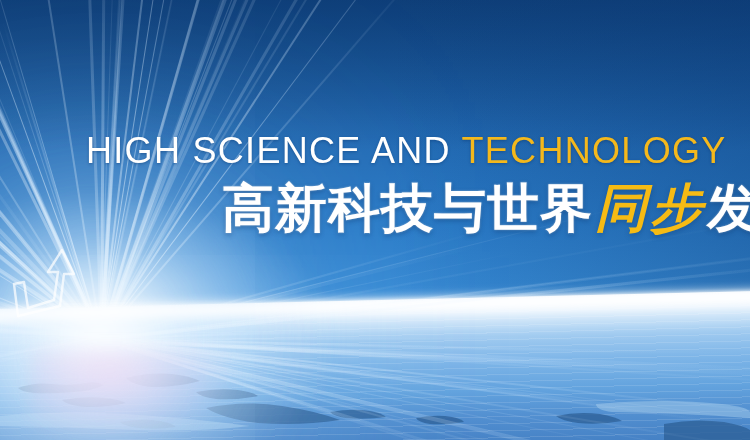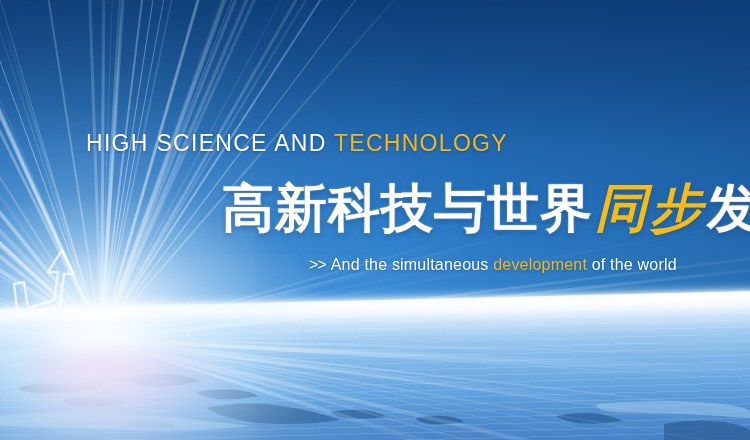--- a/index.html
+++ b/index.html
@@ -107,21 +107,21 @@
   .arrow-motif { position:absolute; left:8px; top:244px; width:70px; height:80px; opacity:.85; }
 
   
   .islands { position:absolute; left:0; top:300px; width:750px; height:140px; }
 
   
   .text-layer { position:absolute; left:0; top:0; width:750px; height:440px; }
 
   .eyebrow {
     position:absolute; left:86px; top:130px;
-    font-size:23px; font-weight:400; letter-spacing:1.3px;
+    font-size:36px; font-weight:400; letter-spacing:1.3px;
     color:#ffffff; white-space:nowrap;
     text-shadow:0 1px 3px rgba(10,50,105,.45);
   }
   .eyebrow .gold { color:#f4b81c; }
 
   .headline {
     position:absolute; left:222px; top:178px;
     white-space:nowrap;
     font-size:52px; font-weight:700; letter-spacing:1px;
     color:#ffffff; line-height:60px;
@@ -315,16 +315,15 @@
   <svg class="arrow-motif" viewBox="0 0 70 80">
     <path d="M54 6 L66 30 L56 30 L52 62 L10 72 L6 40 L16 38 L20 64 L46 56 L50 28 L40 28 Z" fill="none" stroke="rgba(255,255,255,.85)" stroke-width="2.4" stroke-linejoin="round"></path>
   </svg>
 
   <div class="text-layer">
 
     <div class="eyebrow"><span>HIGH SCIENCE AND </span><span class="gold">TECHNOLOGY</span></div>
 
     <div class="headline"><span>高新科技与世界</span><span class="brush">同步</span><span>发展</span></div>
 
-    <div class="subline"><span class="chev">&gt;&gt;</span><span>And the simultaneous </span><span class="gold">development</span><span> of the world</span></div>
 
   </div>
 </div>
 
 </body></html>

